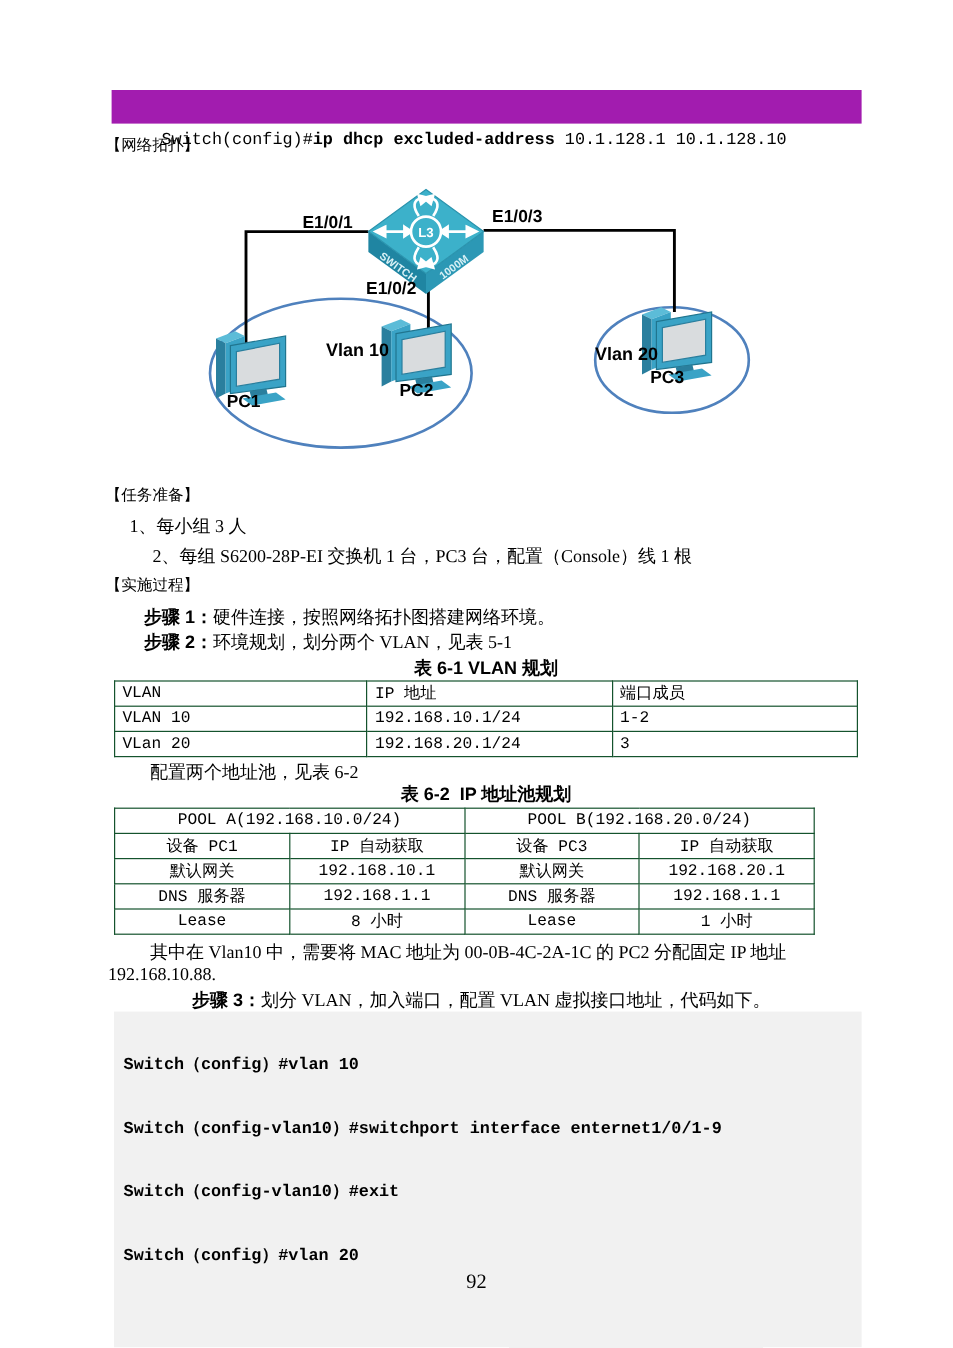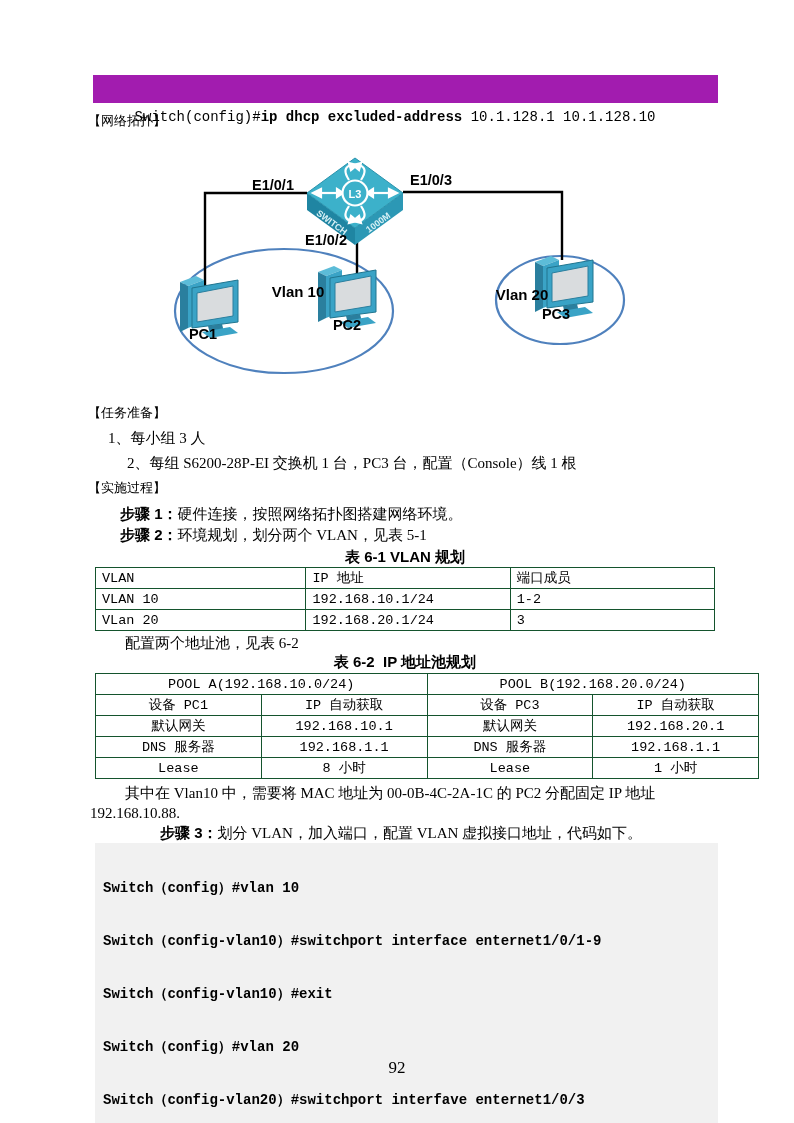--- a/index.html
+++ b/index.html
@@ -153,21 +153,21 @@
       <td>VLan 20</td>
       <td>192.168.20.1/24</td>
       <td>3</td>
     </tr>
   </tbody>
     </table>
 
   <div class="abs bodyline" style="left:95px; top:634px; text-indent:2em;">配置两个地址池，见表 6-2</div>
 
   <div class="abs tbl-title" style="top:653px;">表 6-2  IP 地址池规划</div>
-  <table class="doc pool" style="left:95px; top:673px; width:664px;padding-left:12px;">
+  <table class="doc pool" style="left:95px; top:673px; width:584px;padding-left:12px;">
     <colgroup>
         <col style="width:25%">
         <col style="width:25%">
         <col style="width:25%">
         <col style="width:25%">
       </colgroup>
     <tbody>
         <tr>
       <td colspan="2">POOL A(192.168.10.0/24)</td>
       <td colspan="2">POOL B(192.168.20.0/24)</td>
@@ -202,21 +202,20 @@
   <div class="abs bodyline" style="left:95px; top:784px; text-indent:2em;">其中在 Vlan10 中，需要将 MAC 地址为 00-0B-4C-2A-1C 的 PC2 分配固定 IP 地址</div>
   <div class="abs bodyline" style="left:90px; top:805px;">192.168.10.88.</div>
 
   <div class="abs bodyline" style="left:120px; top:824px;margin-left:40px;"><span class="steplabel">步骤 3：</span><span>划分 VLAN，加入端口，配置 VLAN 虚拟接口地址，代码如下。</span></div>
 
   <div class="abs codeblock">
     <div class="cl">Switch（config）#vlan 10</div>
     <div class="cl">Switch（config-vlan10）#switchport interface enternet1/0/1-9</div>
     <div class="cl">Switch（config-vlan10）#exit</div>
     <div class="cl">Switch（config）#vlan 20</div>
-    <div class="cl">Switch（config-vlan20）#switchport interfave enternet1/0/3</div>
     
     
     
     
   </div>
 
   <div class="abs pagenum">92</div>
 
 </div>
 

